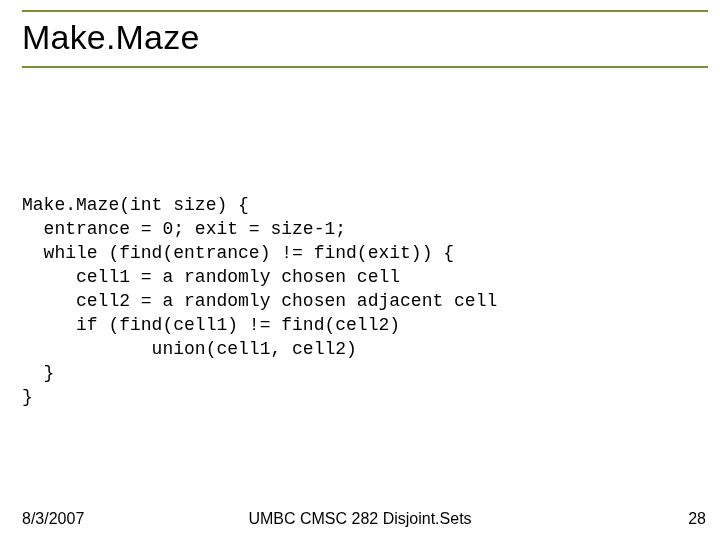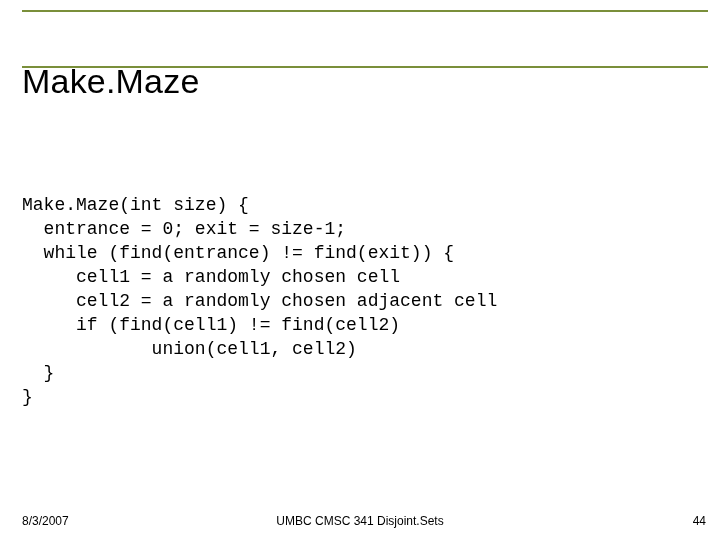--- a/index.html
+++ b/index.html
@@ -30,21 +30,20 @@
   .title-wrap {
     position: absolute;
     left: 22px;
     top: 18px;
   }
   .title {
     font-size: 34px;
     font-weight: 400;
     color: #000;
     letter-spacing: 0.2px;
-    margin-top: 44px;
   }
   .rule-under {
     position: absolute;
     left: 22px;
     right: 12px;
     top: 66px;
     height: 2px;
     background: #7a8f3a;
   }
   .code {
@@ -57,21 +56,21 @@
     white-space: pre;
     color: #000;
     margin-top: 33px;
   }
   .footer {
     position: absolute;
     left: 0;
     right: 0;
     bottom: 12px;
     height: 18px;
-    font-size: 12px;
+    font-size: 16px;
     color: #000;
   }
   .footer .date {
     position: absolute;
     left: 22px;
     bottom: 0;
   }
   .footer .center {
     position: absolute;
     left: 0;
@@ -103,17 +102,17 @@
   while (find(entrance) != find(exit)) {
      cell1 = a randomly chosen cell
      cell2 = a randomly chosen adjacent cell
      if (find(cell1) != find(cell2)
             union(cell1, cell2)
   }
 }</div>
 
   <div class="footer">
     <span class="date">8/3/2007</span>
-    <span class="center">UMBC CMSC 341 Disjoint.Sets</span>
-    <span class="page">44</span>
+    <span class="center">UMBC CMSC 282 Disjoint.Sets</span>
+    <span class="page">28</span>
   </div>
 
 </div>
 
 </body></html>

